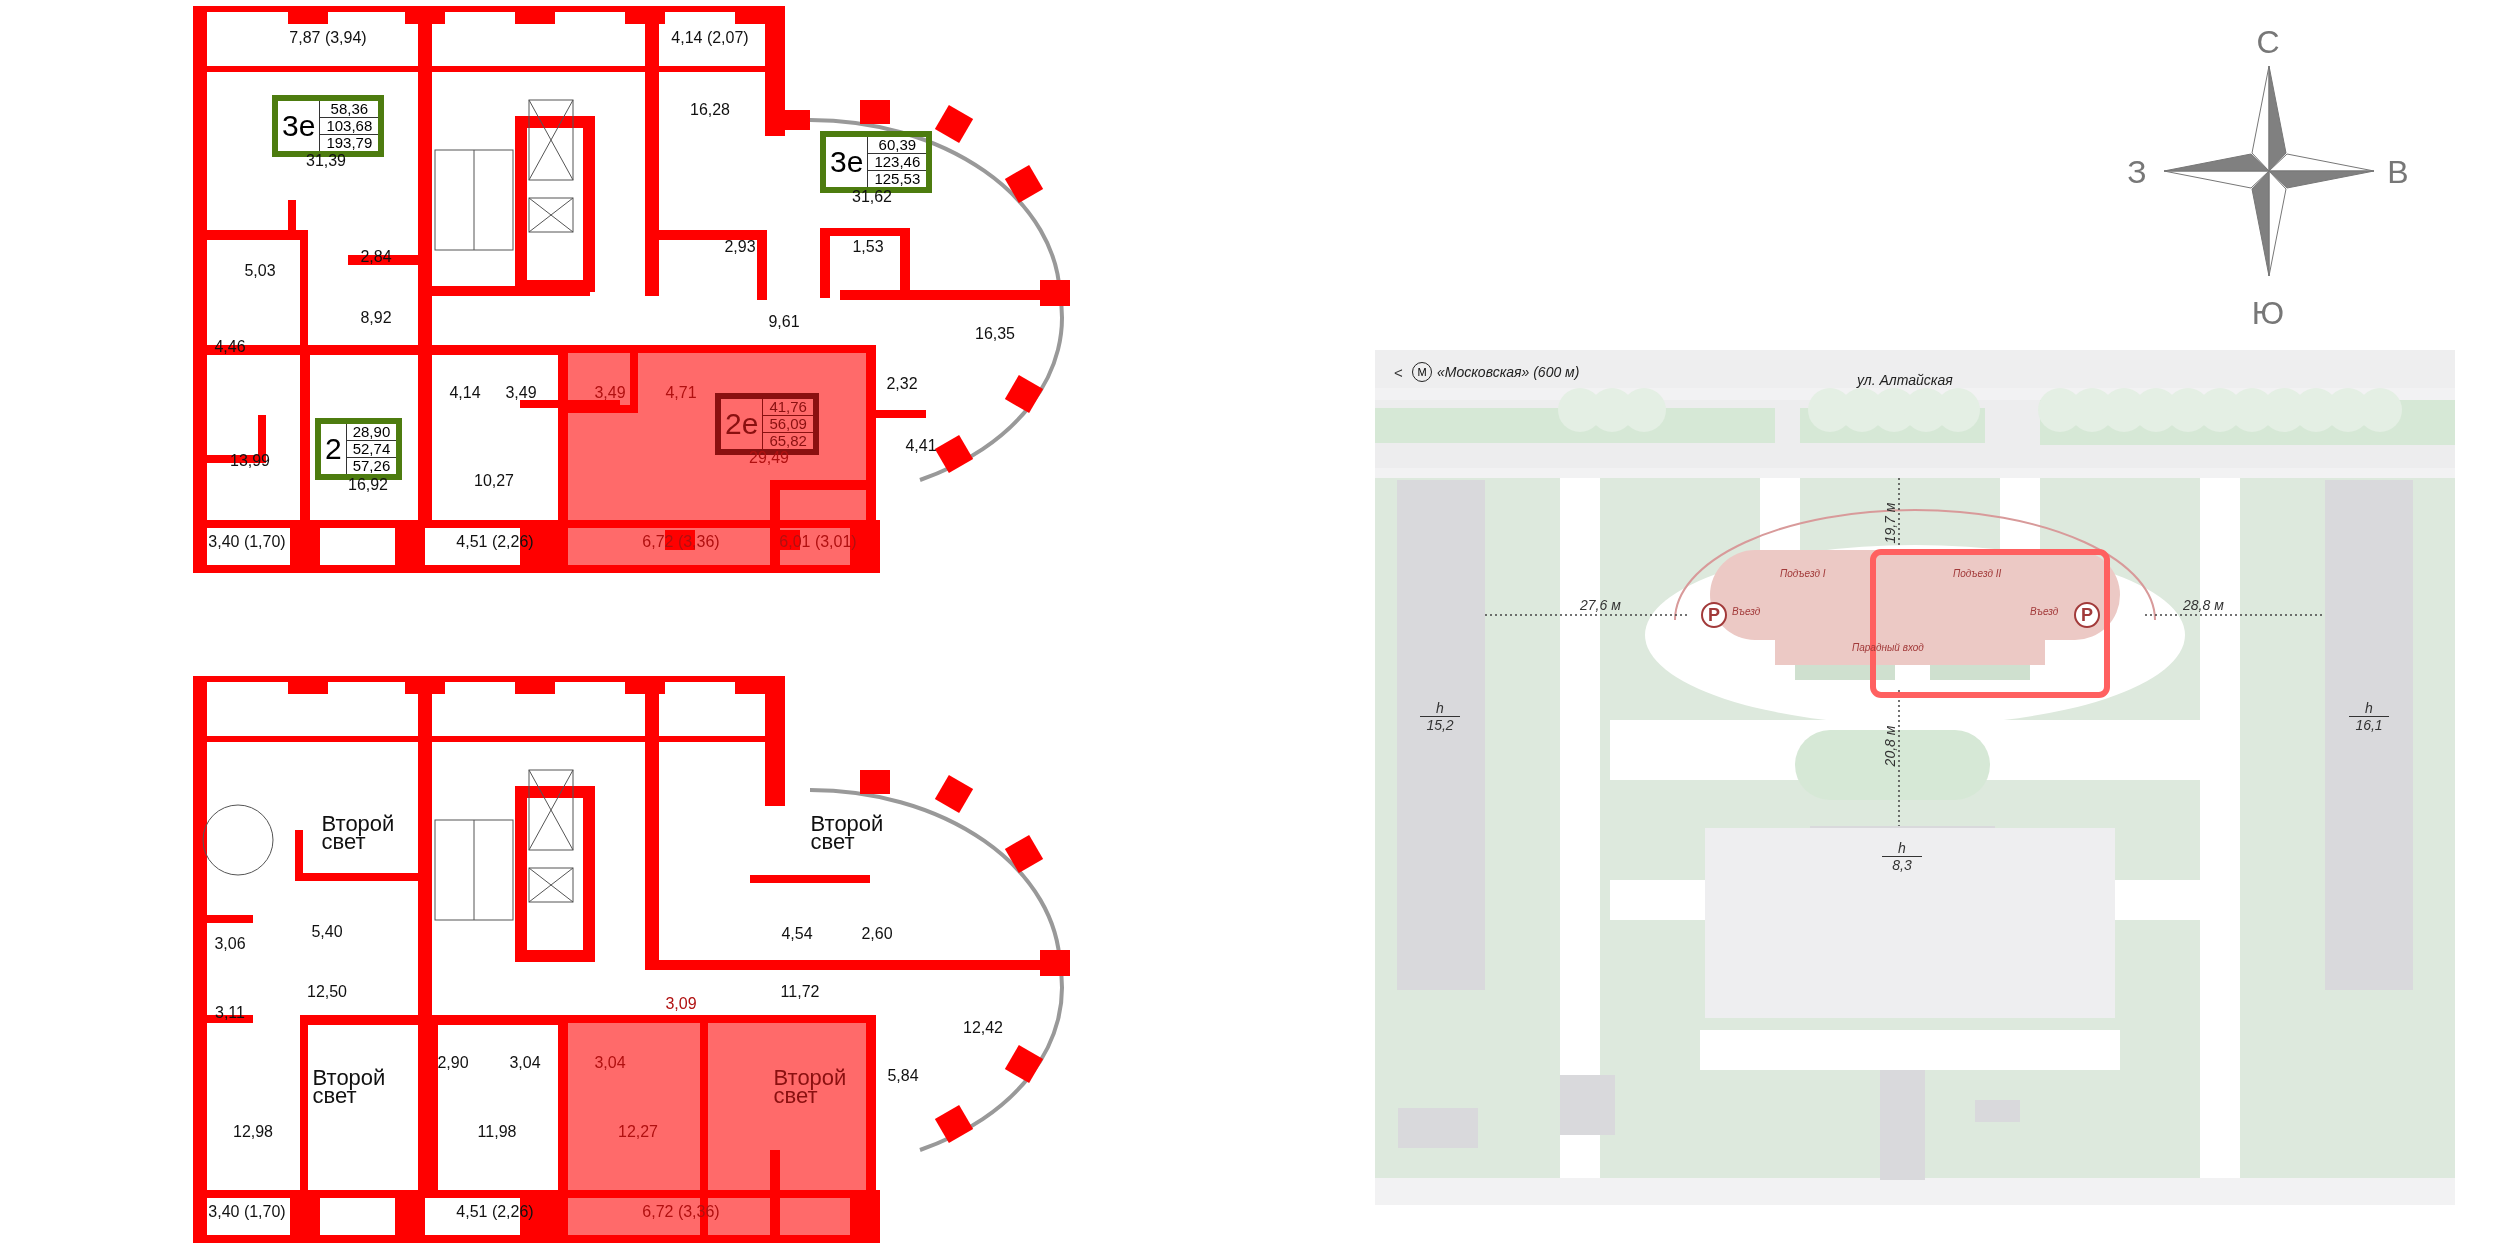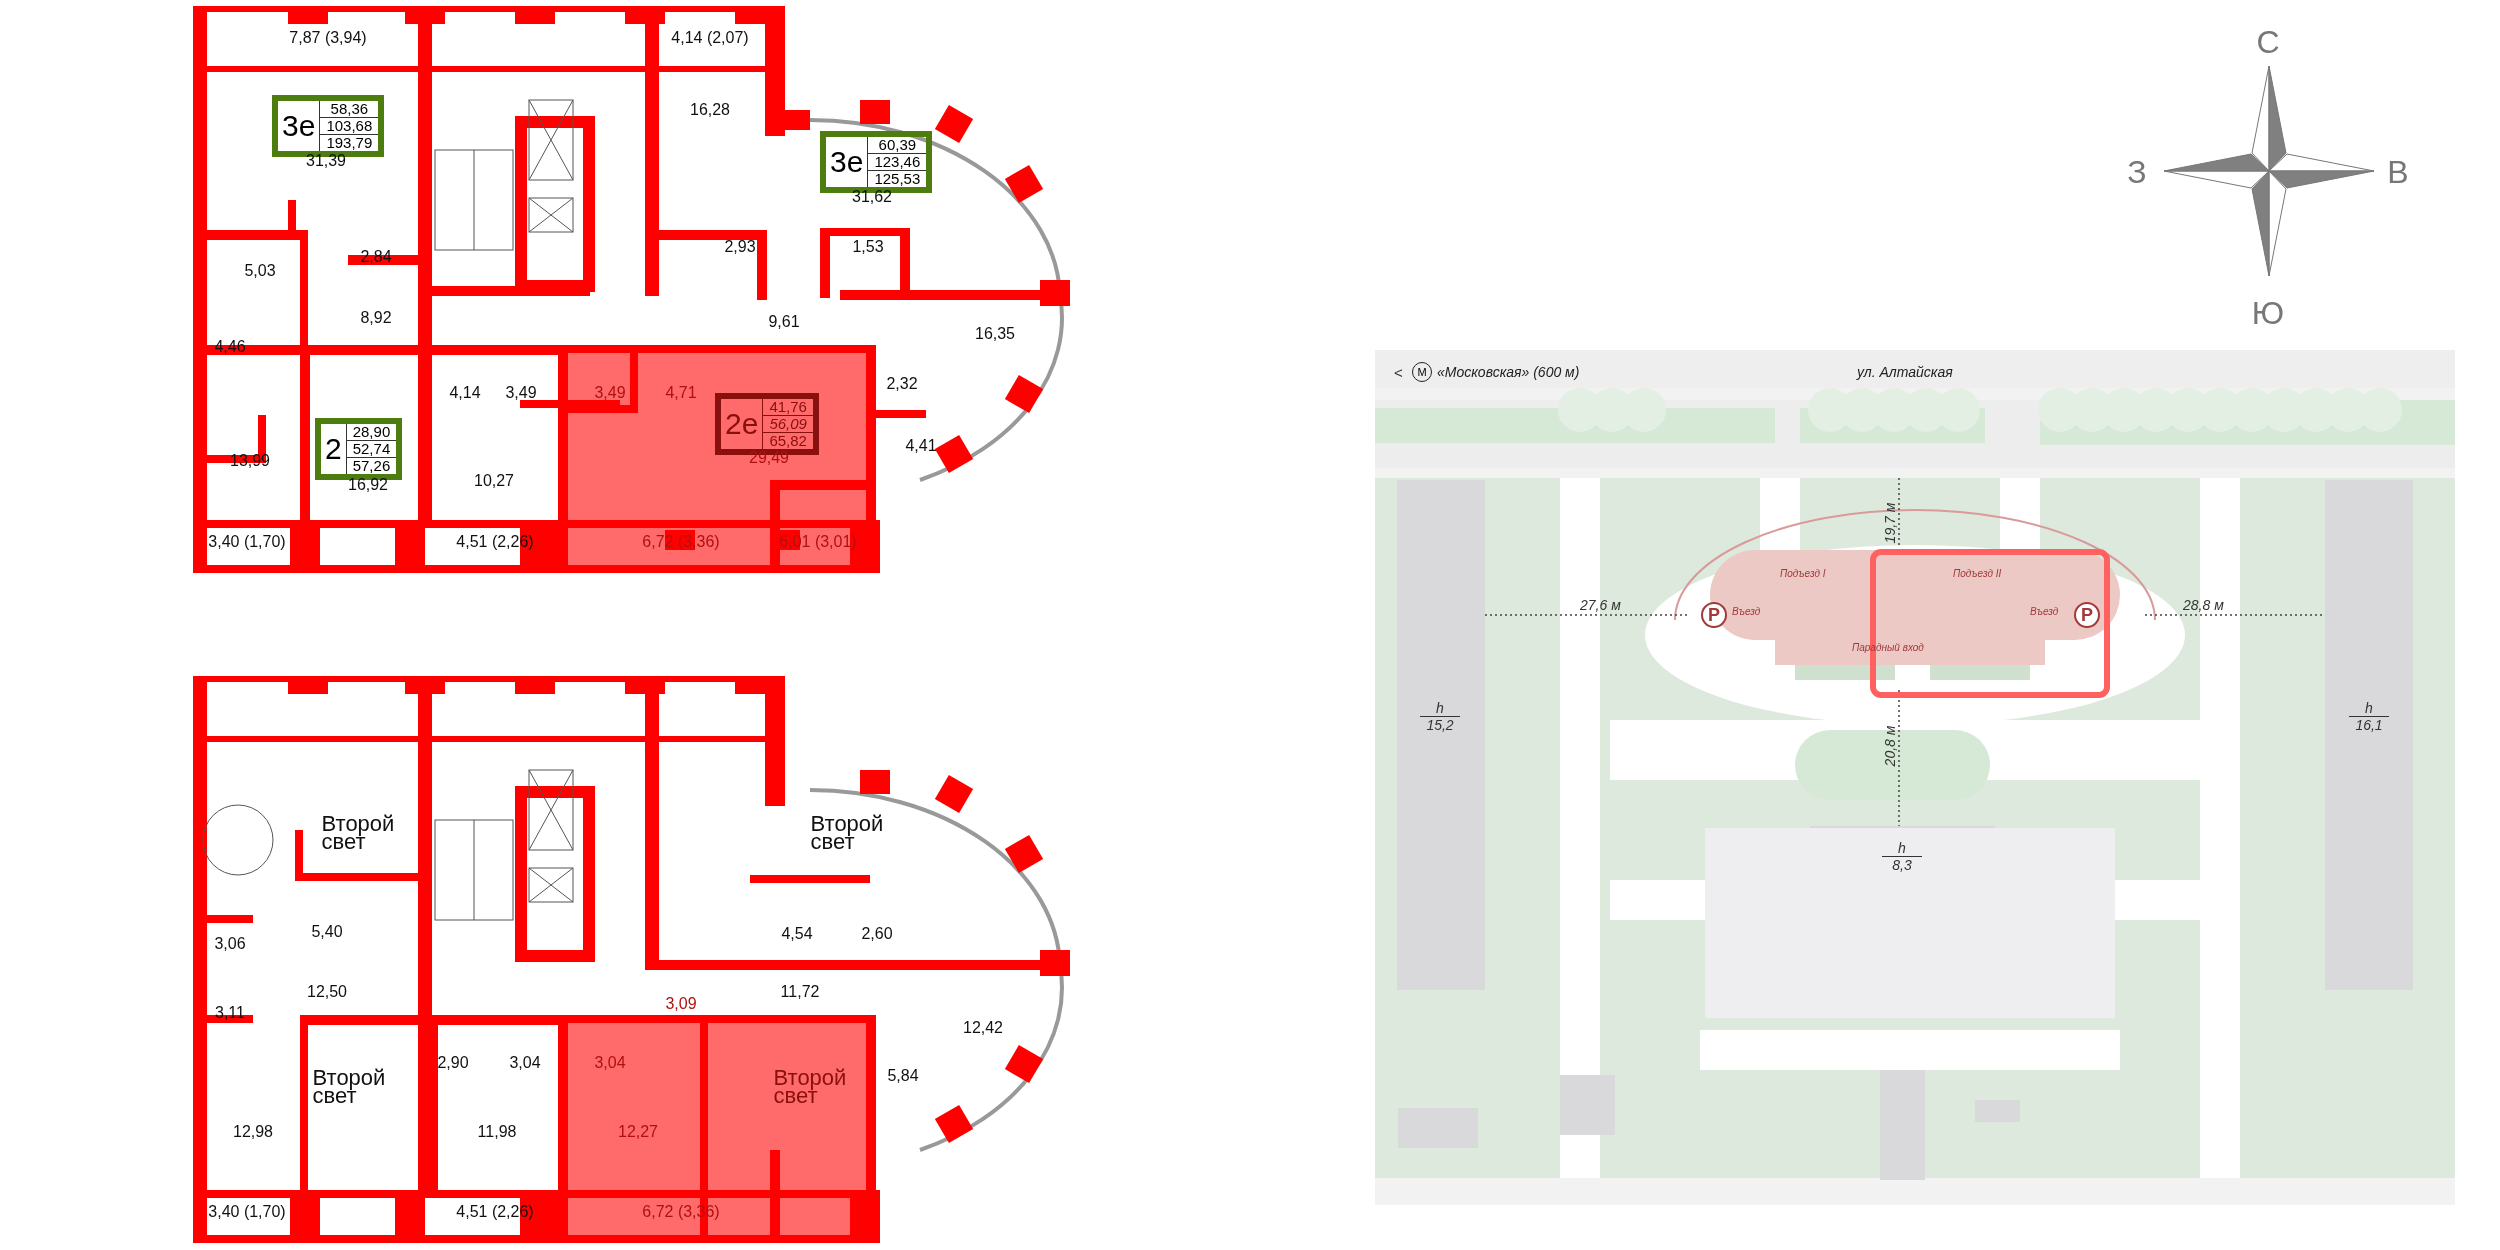--- a/index.html
+++ b/index.html
@@ -189,21 +189,21 @@
     <div class="areas">
       <span>28,90</span>
       <span>52,74</span>
       <span>57,26</span>
     </div>
   </div>
   <div class="apt" style="left:715px;top:393px;color:#8a1010;border-color:#8a1010;">
     <div class="code" style="border-color:#8a1010;">2е</div>
     <div class="areas">
       <span style="border-color:#8a1010;">41,76</span>
-      <span style="border-color:#8a1010;font-style:italic;">56,09</span>
+      <span style="border-color:#8a1010;">56,09</span>
       <span>65,82</span>
     </div>
   </div>
 
   <span class="lbl" style="left:328px;top:38px">7,87 (3,94)</span>
   <span class="lbl" style="left:710px;top:38px">4,14 (2,07)</span>
   <span class="lbl" style="left:710px;top:110px">16,28</span>
   <span class="lbl" style="left:326px;top:161px">31,39</span>
   <span class="lbl" style="left:872px;top:197px">31,62</span>
   <span class="lbl" style="left:376px;top:257px">2,84</span>
@@ -356,21 +356,21 @@
     <line x1="1899" y1="478" x2="1899" y2="545" stroke="#444" stroke-width="1.5" stroke-dasharray="2,3"></line>
     <line x1="1899" y1="690" x2="1899" y2="826" stroke="#444" stroke-width="1.5" stroke-dasharray="2,3"></line>
 
     <rect x="1873" y="552" width="234" height="143" rx="8" fill="none" stroke="#ff6060" stroke-width="6"></rect>
   </svg>
 
   <div>
     <span class="site-txt" style="left:1394px;top:364px;font-style:normal;font-size:15px">&lt;</span>
     <span style="position:absolute;left:1412px;top:362px;width:20px;height:20px;border:1.5px solid #222;border-radius:50%;font-size:11px;display:flex;align-items:center;justify-content:center;box-sizing:border-box">M</span>
     <span class="site-txt" style="left:1437px;top:364px;color:#222">«Московская» (600 м)</span>
-    <span class="site-txt" style="left:1857px;top:364px;color:#222">ул. Алтайская</span>
+    <span class="site-txt" style="left:1857px;top:372px;color:#222">ул. Алтайская</span>
   </div>
 
   <span class="site-red" style="left:1780px;top:568px">Подъезд I</span>
   <span class="site-red" style="left:1953px;top:568px">Подъезд II</span>
   <div class="park" style="left:1701px;top:602px">P</div>
   <span class="site-red" style="left:1732px;top:606px">Въезд</span>
   <span class="site-red" style="left:2030px;top:606px">Въезд</span>
   <div class="park" style="left:2074px;top:602px">P</div>
   <span class="site-red" style="left:1852px;top:642px">Парадный вход</span>
 

